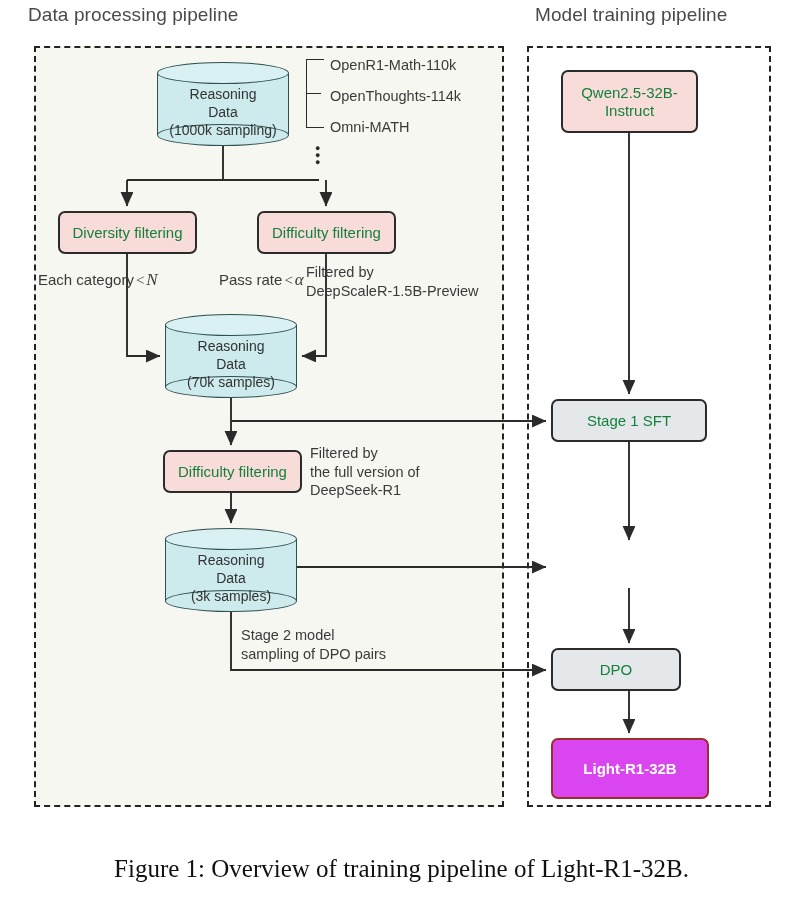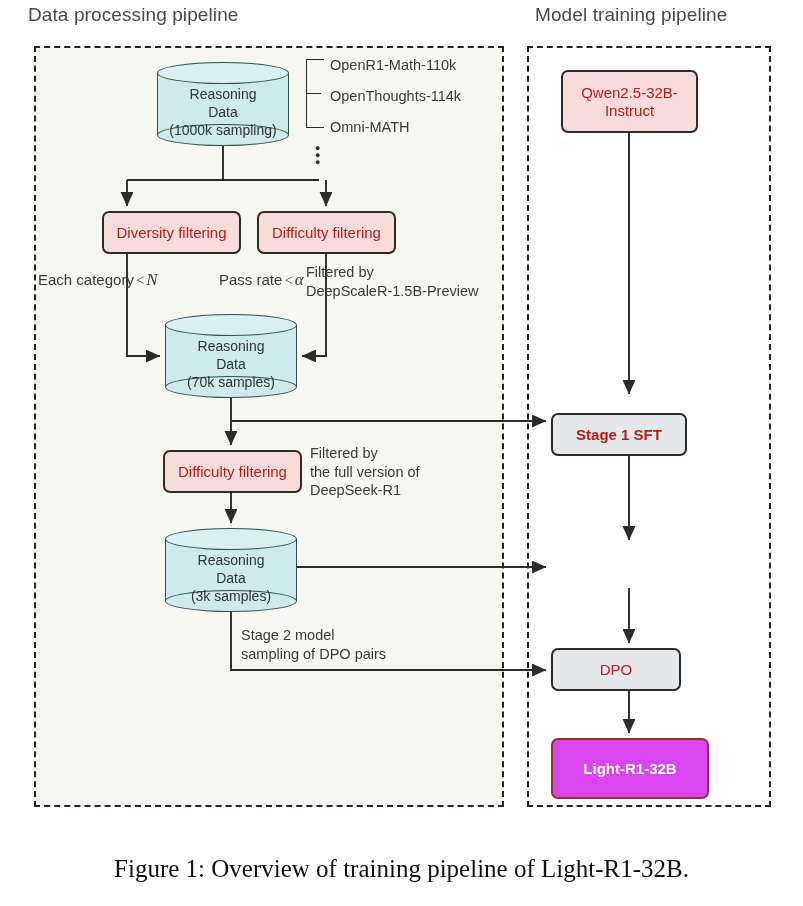--- a/index.html
+++ b/index.html
@@ -65,37 +65,37 @@
     position: absolute;
     box-sizing: border-box;
     border: 2px solid #2b2b2b;
     border-radius: 7px;
     display: flex;
     align-items: center;
     justify-content: center;
     text-align: center;
     font-size: 15px;
     line-height: 1.18;
-    color: #b91c1c;
+    color: #15803d;
   }
   .node.pink  { background: #f8dcd9; }
   .node.gray  { background: #e4e8ea; }
   .node.red   {
     background: #d946ef;
     border-color: #9d2e2e;
     color: #ffffff;
     font-weight: bold;
   }
 
-  #node-diversity-filter { left: 58px;  top: 211px; width: 139px; height: 43px; margin-left: 44px; }
+  #node-diversity-filter { left: 58px;  top: 211px; width: 139px; height: 43px; }
   #node-difficulty-1     { left: 257px; top: 211px; width: 139px; height: 43px; }
   #node-difficulty-2     { left: 163px; top: 450px; width: 139px; height: 43px; }
 
   #node-qwen      { left: 561px; top: 70px;  width: 137px; height: 63px; }
-  #node-stage1    { left: 551px; top: 413px; width: 136px; height: 43px; font-weight: bold; }
+  #node-stage1    { left: 551px; top: 399px; width: 156px; height: 43px; }
   #node-stage2    { left: 551px; top: 545px; width: 156px; height: 43px; }
   #node-dpo       { left: 551px; top: 648px; width: 130px; height: 43px; }
   #node-lightr1   { left: 551px; top: 738px; width: 158px; height: 61px; }
 
   
   .cylinder {
     position: absolute;
   }
   .cyl-body {
     position: absolute;

